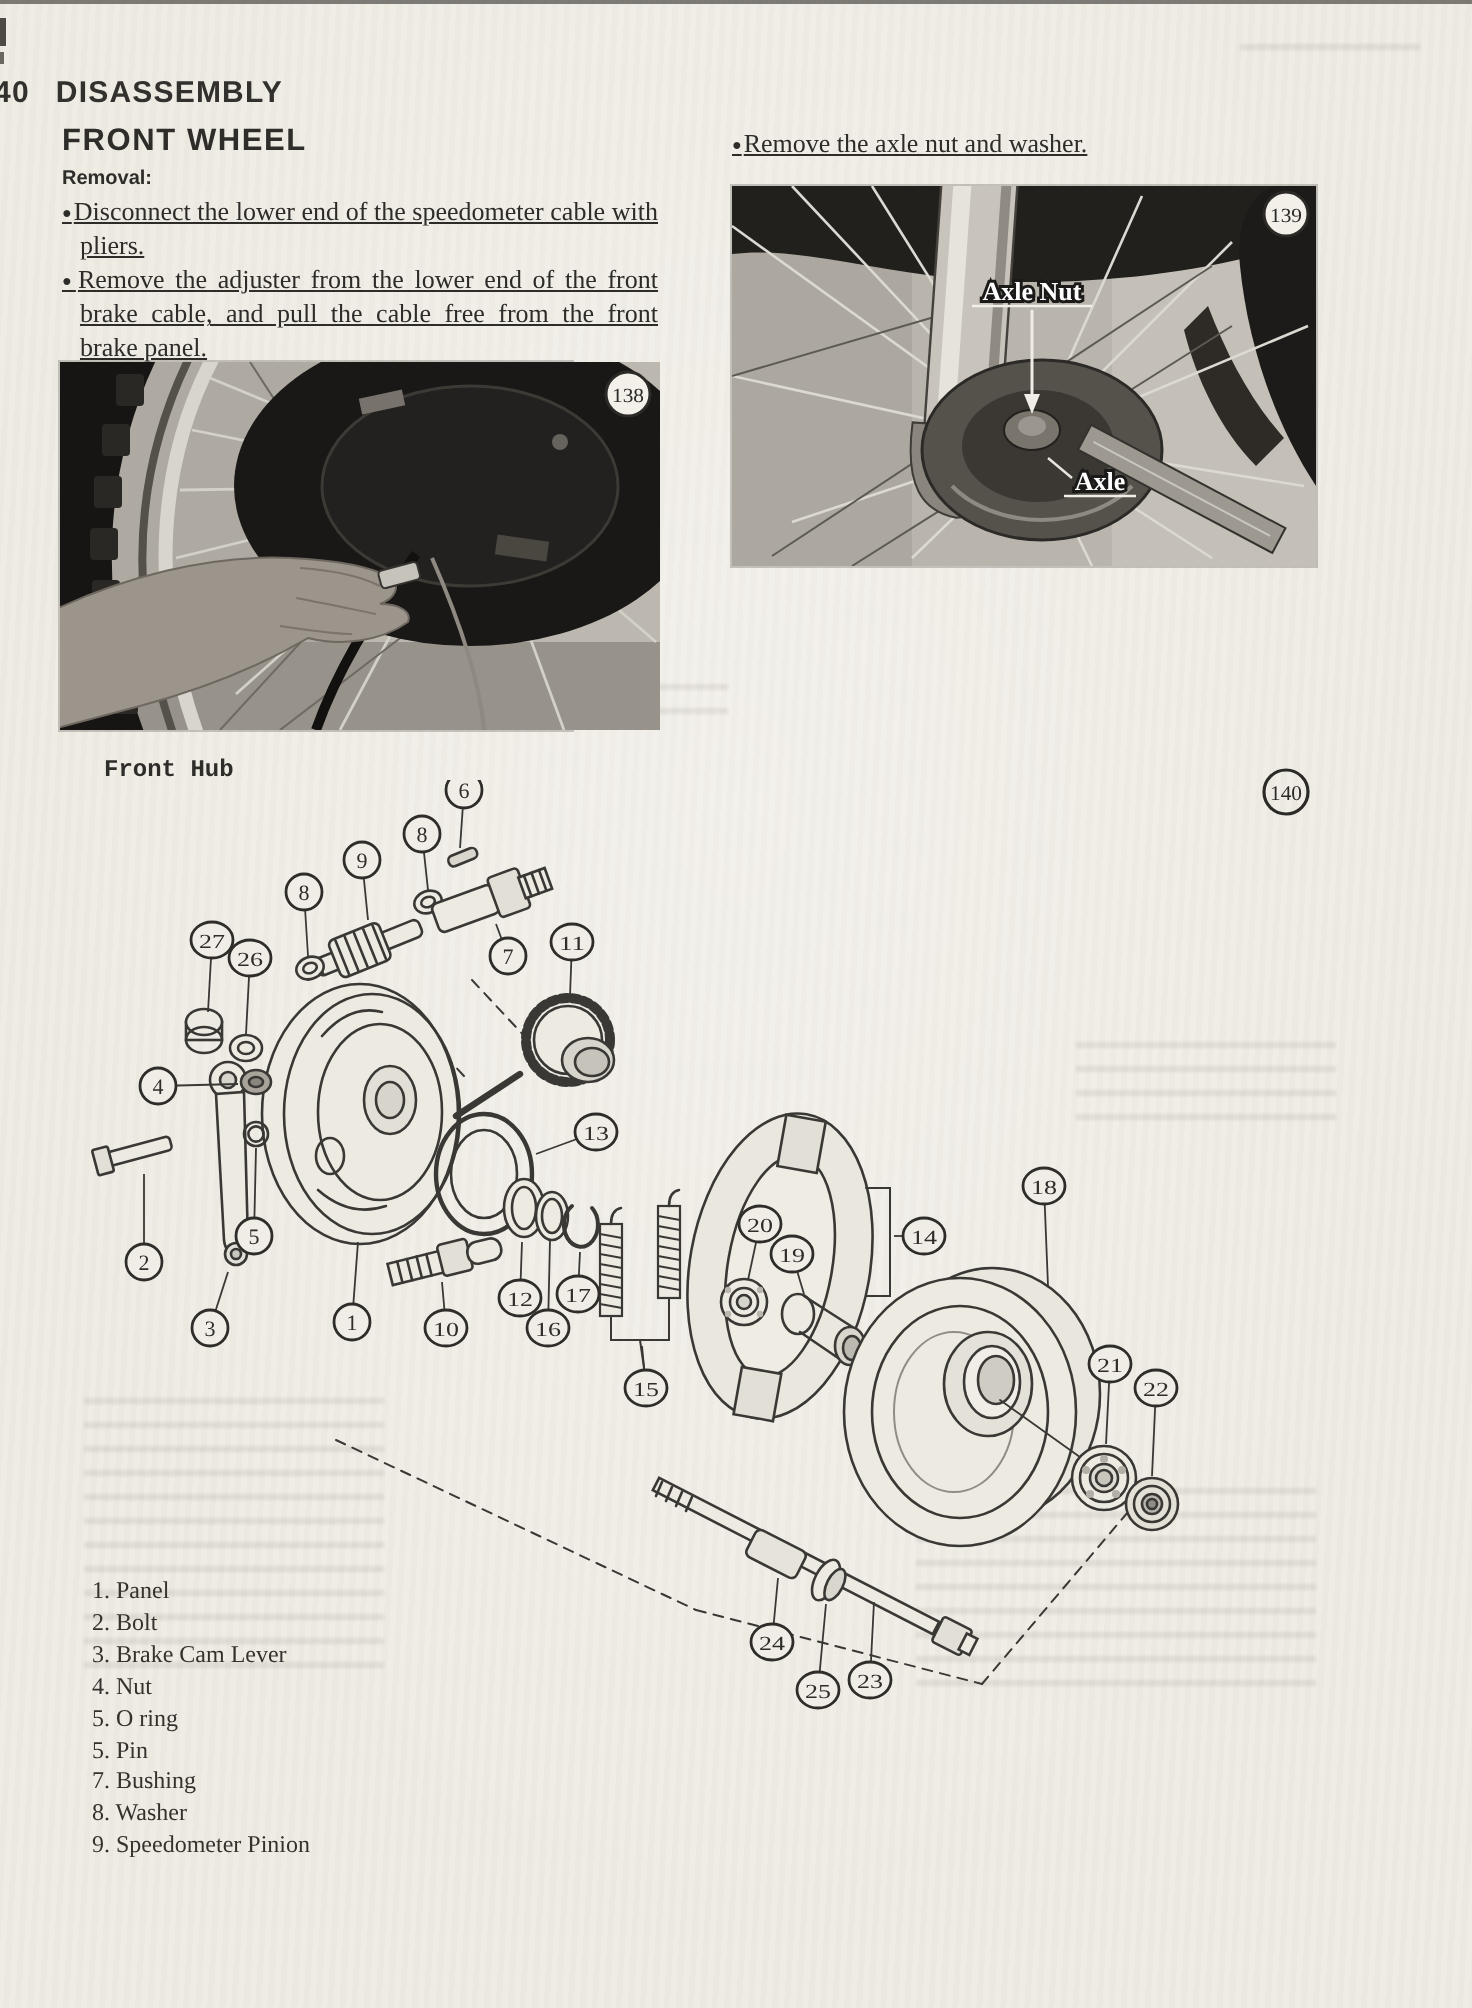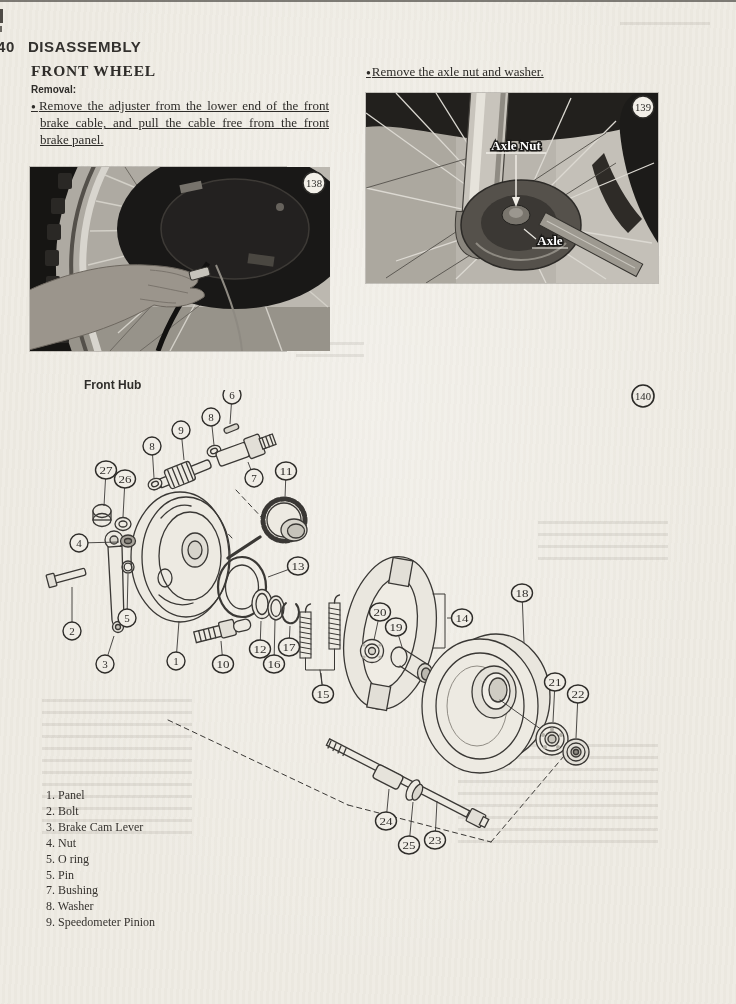--- a/index.html
+++ b/index.html
@@ -13,32 +13,32 @@
     font-family:"Liberation Serif", serif;color:#2e2c29;
   }
   .edge-top{position:absolute;top:0;left:0;width:736px;height:2px;background:#57544f;opacity:.75;}
   .edge-left-tick{position:absolute;top:9px;left:0;width:3px;height:14px;background:#4e4b46;}
   .edge-left-tick2{position:absolute;top:26px;left:0;width:2px;height:6px;background:#6b6862;}
 
   .header{position:absolute;top:38px;left:-3px;display:flex;gap:13px;
     font-family:"Liberation Sans", sans-serif;font-weight:bold;font-size:15px;
     letter-spacing:.6px;color:#33312e;}
   .col-left{position:absolute;left:31px;top:62px;width:298px;}
-  .col-left h1{margin:0;font-family:Liberation Serif, serif;font-size:15.5px;
+  .col-left h1{margin:0;font-family:Liberation Sans, sans-serif;font-size:15.5px;
     letter-spacing:.8px;color:#2f2d2a;}
   .col-left h2{margin:4px 0 3px 0;font-family:"Liberation Sans", sans-serif;font-size:10px;color:#2f2d2a;}
   .bullet{margin:0;font-size:13px;line-height:16.8px;text-align:justify;
     padding-left:9px;text-indent:-9px;text-decoration:underline;}
   .bullet::before{content:"\25CF";font-size:8px;vertical-align:1.5px;margin-right:1px;}
   .photo{position:absolute;box-shadow:0 0 0 1px rgba(60,57,52,.25);}
   .rc-step1{position:absolute;left:366px;top:64px;width:296px;}
   .rc-step2{position:absolute;left:366px;top:290px;width:296px;}
 
-  .front-hub-label{position:absolute;left:48px;top:378px;
-    font-family:Liberation Sans, sans-serif;font-weight:bold;font-size:12px;color:#2f2d2a;padding-left:36px;}
+  .front-hub-label{position:absolute;left:16px;top:378px;
+    font-family:Liberation Mono, monospace;font-weight:bold;font-size:12px;color:#2f2d2a;padding-left:36px;}
   .fig140{position:absolute;left:630px;top:383px;}
 
   .diagram{position:absolute;left:28px;top:390px;}
   .parts-col{position:absolute;font-size:12px;line-height:15.9px;color:#35322e;white-space:nowrap;}
   .parts-col.c1{left:46px;top:788px;}
   .parts-col.c2{left:196px;top:836px;}
   .parts-col.c3{left:556px;top:836px;}
 
   .ghost{position:absolute;background:repeating-linear-gradient(0deg, transparent 0 9px, rgba(110,104,94,.12) 9px 12px);
     filter:blur(.7px);pointer-events:none;}
@@ -59,26 +59,27 @@
   <div class="ghost" style="left:458px;top:744px;width:200px;height:108px;"></div>
 
   <div class="header">
     <span>40</span>
     <span>DISASSEMBLY</span>
   </div>
 
   <div class="col-left">
     <h1>FRONT WHEEL</h1>
     <h2>Removal:</h2>
+    <p class="bullet">Disconnect the lower end of the speedometer cable with pliers.</p>
     <p class="bullet">Remove the adjuster from the lower end of the front brake cable, and pull the cable free from the front brake panel.</p>
   </div>
 
   <p class="bullet rc-step1">Remove the axle nut and washer.</p>
 
-  <div class="photo" style="left:30px;top:167px;width:256px;height:184px;">
+  <div class="photo" style="left:30px;top:181px;width:256px;height:184px;">
     <svg width="300" height="184" viewBox="0 0 300 184">
       <rect width="300" height="184" fill="#aeaaa2"></rect>
       <rect x="150" width="150" height="184" fill="#bcb8b0"></rect>
       <rect y="140" width="300" height="44" fill="#97938a"></rect>
       <path d="M78,-5 C48,50 44,120 70,190" stroke="#d8d5ce" stroke-width="7" fill="none"></path>
       <path d="M66,-5 C36,55 33,120 58,190" stroke="#54504a" stroke-width="4" fill="none"></path>
       <path d="M50,-5 C20,55 18,125 44,190 L-5,190 L-5,-5 Z" fill="#161513"></path>
       <g fill="#2a2825">
         <rect x="28" y="6" width="14" height="16" rx="2"></rect>
           <rect x="21" y="31" width="14" height="16" rx="2"></rect>

